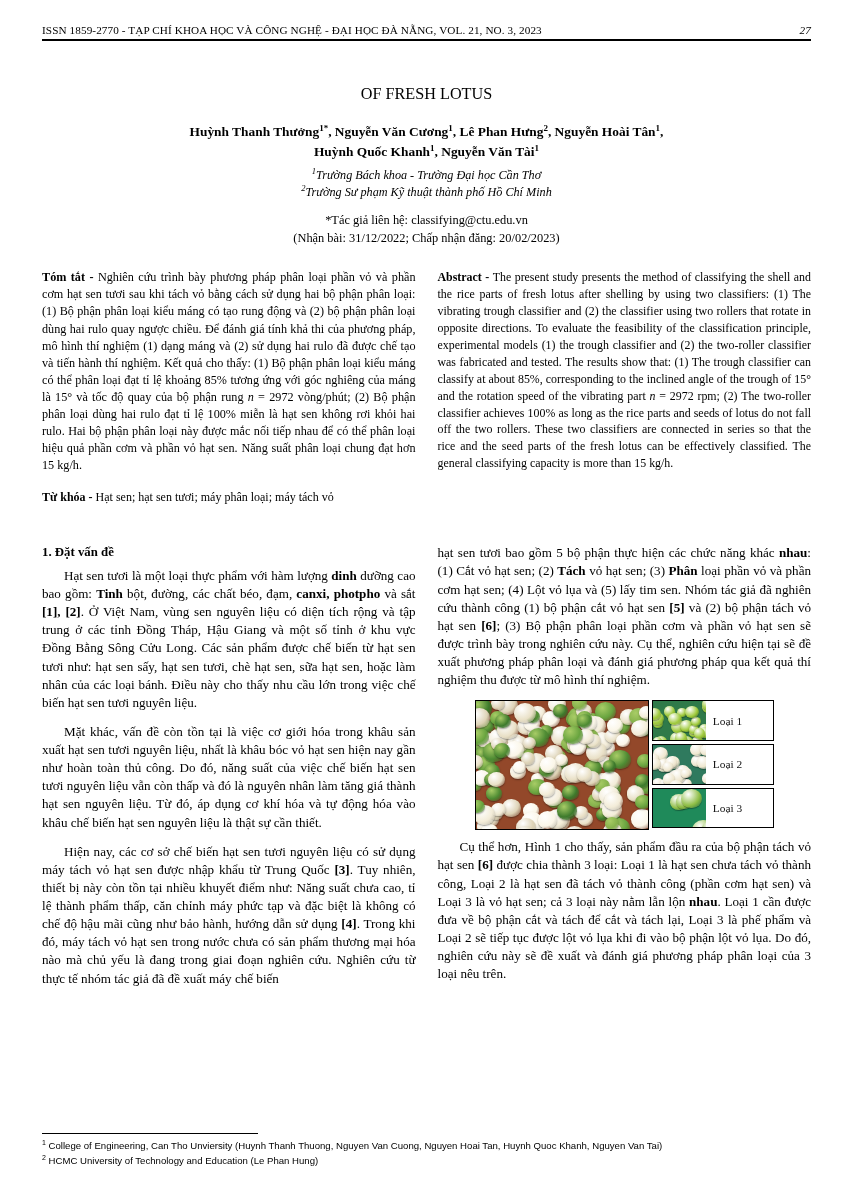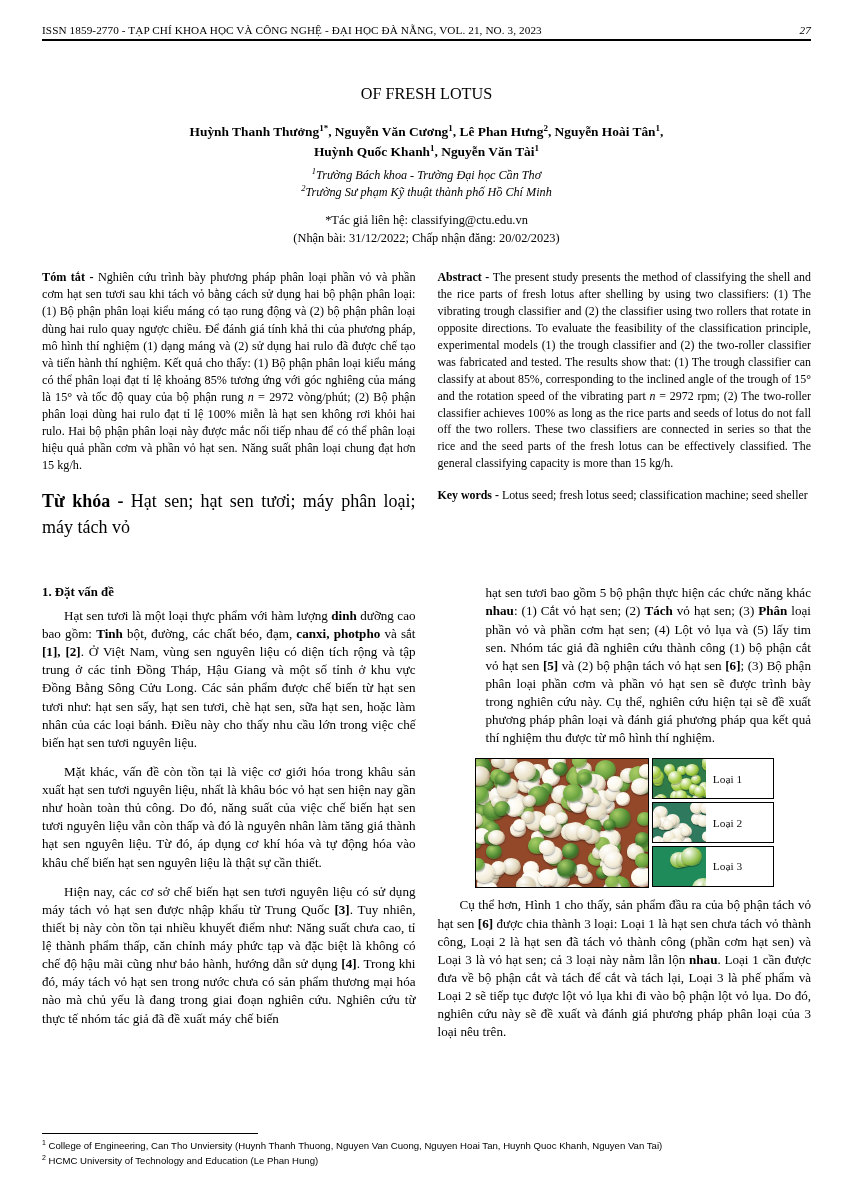--- a/index.html
+++ b/index.html
@@ -95,21 +95,21 @@
     text-align: justify;
     font-size: 12.2px;
     line-height: 1.40;
     margin: 0;
     hyphens: none;
   }
   .abs-en { font-size: 11.9px; line-height: 1.42; }
   .abs-lead { font-weight: bold; }
   .kw {
     text-align: justify;
-    font-size: 18px;
+    font-size: 12px;
     line-height: 1.42;
     margin-top: 15px;
   }
   .kw-en { font-size: 11.9px; }
   .kw b { font-weight: bold; }
   em.it { font-style: italic; }
 
   
   .body-wrap {
     display: flex;
@@ -123,21 +123,21 @@
     margin: 0 0 6px 0;
     line-height: 1.3;
   }
   p.para {
     text-align: justify;
     font-size: 13.1px;
     line-height: 1.385;
     margin: 0 0 11px 0;
     text-indent: 22px;
   }
-  p.para.noindent { text-indent: 0; margin-left: 48px; }
+  p.para.noindent { text-indent: 0; }
   p.para b { font-weight: bold; }
 
   
   figure.fig {
     margin: 6px 0 8px 0;
     text-align: center;
   }
   .fig-row {
     display: flex;
     justify-content: center;
@@ -243,21 +243,20 @@
   <div class="corr">*Tác giả liên hệ: classifying@ctu.edu.vn</div>
   <div class="dates">(Nhận bài: 31/12/2022; Chấp nhận đăng: 20/02/2023)</div>
 
   <div class="abs-wrap">
     <div class="abs-col">
       <p class="abs-vi"><span class="abs-lead">Tóm tắt - </span><span>Nghiên cứu trình bày phương pháp phân loại phần vỏ và phần cơm hạt sen tươi sau khi tách vỏ bằng cách sử dụng hai bộ phận phân loại: (1) Bộ phận phân loại kiểu máng có tạo rung động và (2) bộ phận phân loại dùng hai rulo quay ngược chiều. Để đánh giá tính khả thi của phương pháp, mô hình thí nghiệm (1) dạng máng và (2) sử dụng hai rulo đã được chế tạo và tiến hành thí nghiệm. Kết quả cho thấy: (1) Bộ phận phân loại kiểu máng có thể phân loại đạt tỉ lệ khoảng 85% tương ứng với góc nghiêng của máng là 15° và tốc độ quay của bộ phận rung </span><em class="it">n</em><span> = 2972 vòng/phút; (2) Bộ phận phân loại dùng hai rulo đạt tỉ lệ 100% miễn là hạt sen không rơi khỏi hai rulo. Hai bộ phận phân loại này được mắc nối tiếp nhau để có thể phân loại hiệu quả phần cơm và phần vỏ hạt sen. Năng suất phân loại chung đạt hơn 15 kg/h.</span></p>
       <p class="kw"><b>Từ khóa - </b><span>Hạt sen; hạt sen tươi; máy phân loại; máy tách vỏ</span></p>
     </div>
     <div class="abs-col">
       <p class="abs-en"><span class="abs-lead">Abstract - </span><span>The present study presents the method of classifying the shell and the rice parts of fresh lotus after shelling by using two classifiers: (1) The vibrating trough classifier and (2) the classifier using two rollers that rotate in opposite directions. To evaluate the feasibility of the classification principle, experimental models (1) the trough classifier and (2) the two-roller classifier was fabricated and tested. The results show that: (1) The trough classifier can classify at about 85%, corresponding to the inclined angle of the trough of 15° and the rotation speed of the vibrating part </span><em class="it">n</em><span> = 2972 rpm; (2) The two-roller classifier achieves 100% as long as the rice parts and seeds of lotus do not fall off the two rollers. These two classifiers are connected in series so that the rice and the seed parts of the fresh lotus can be effectively classified. The general classifying capacity is more than 15 kg/h.</span></p>
-      <p class="kw kw-en"><b>Key words - </b><span>Lotus seed; fresh lotus seed; classification machine; seed sheller</span></p>
     </div>
   </div>
 
   <div class="body-wrap">
 
     <div class="col">
       <h2 class="sec">1. Đặt vấn đề</h2>
 
       <p class="para"><span>Hạt sen tươi là một loại thực phẩm với hàm lượng </span><b>dinh</b><span> dưỡng cao bao gồm: </span><b>Tinh</b><span> bột, đường, các chất béo, đạm, </span><b>canxi, photpho</b><span> và sắt </span><b>[1], [2]</b><span>. Ở Việt Nam, vùng sen nguyên liệu có diện tích rộng và tập trung ở các tỉnh Đồng Tháp, Hậu Giang và một số tỉnh ở khu vực Đồng Bằng Sông Cửu Long. Các sản phẩm được chế biến từ hạt sen tươi như: hạt sen sấy, hạt sen tươi, chè hạt sen, sữa hạt sen, hoặc làm nhân của các loại bánh. Điều này cho thấy nhu cầu lớn trong việc chế biến hạt sen tươi nguyên liệu.</span></p>
 

